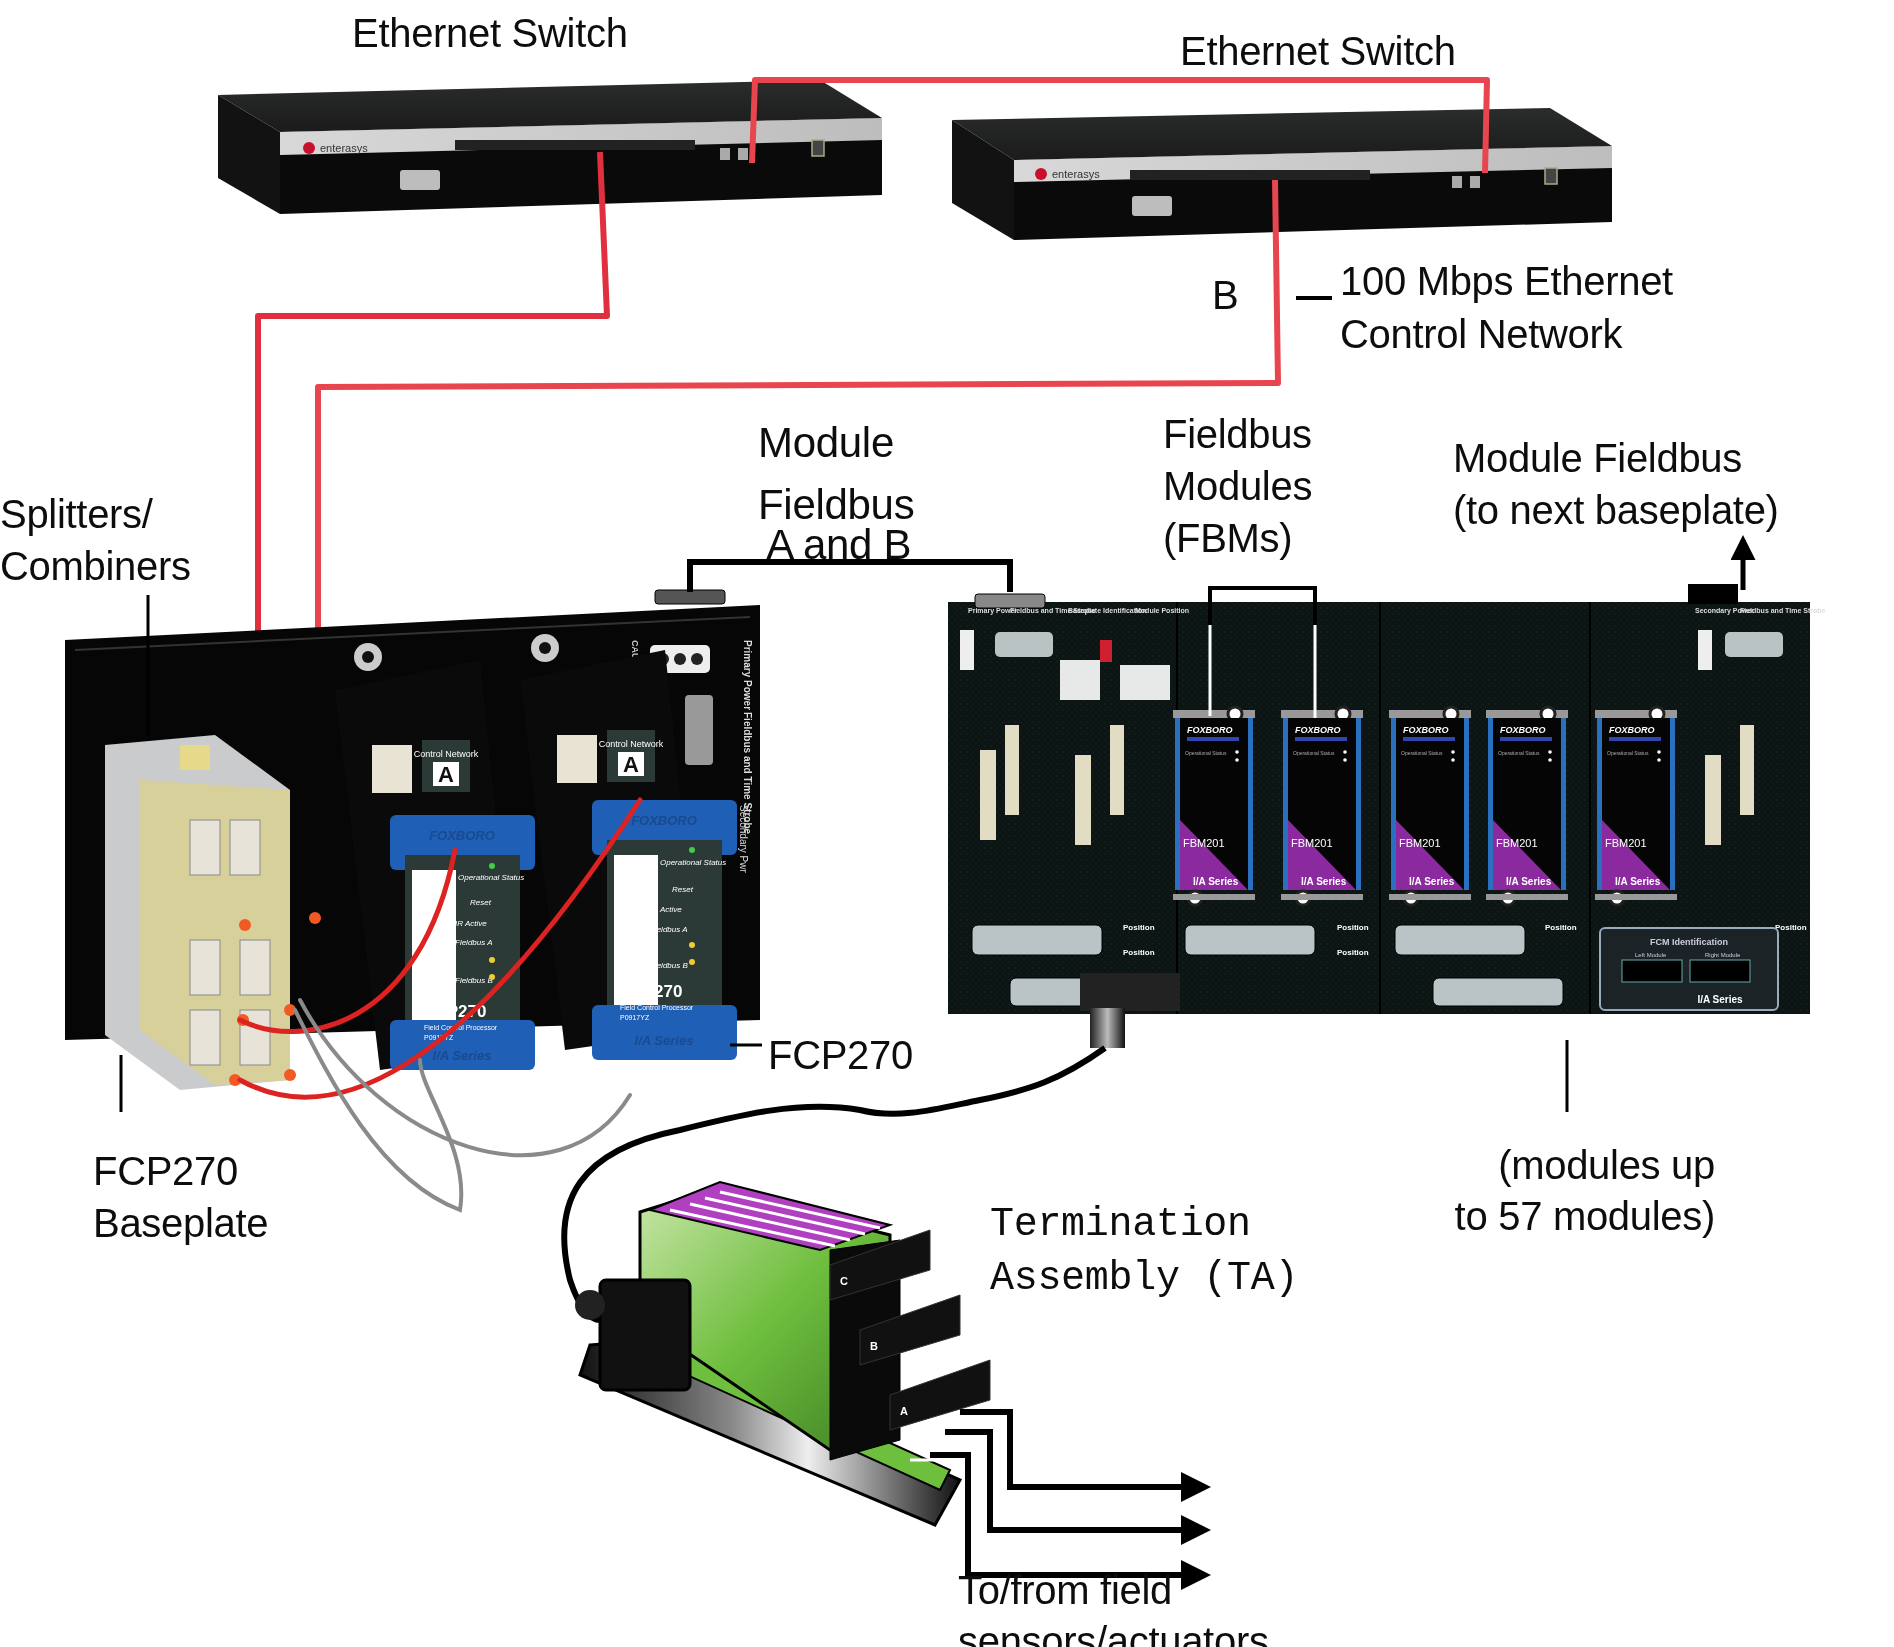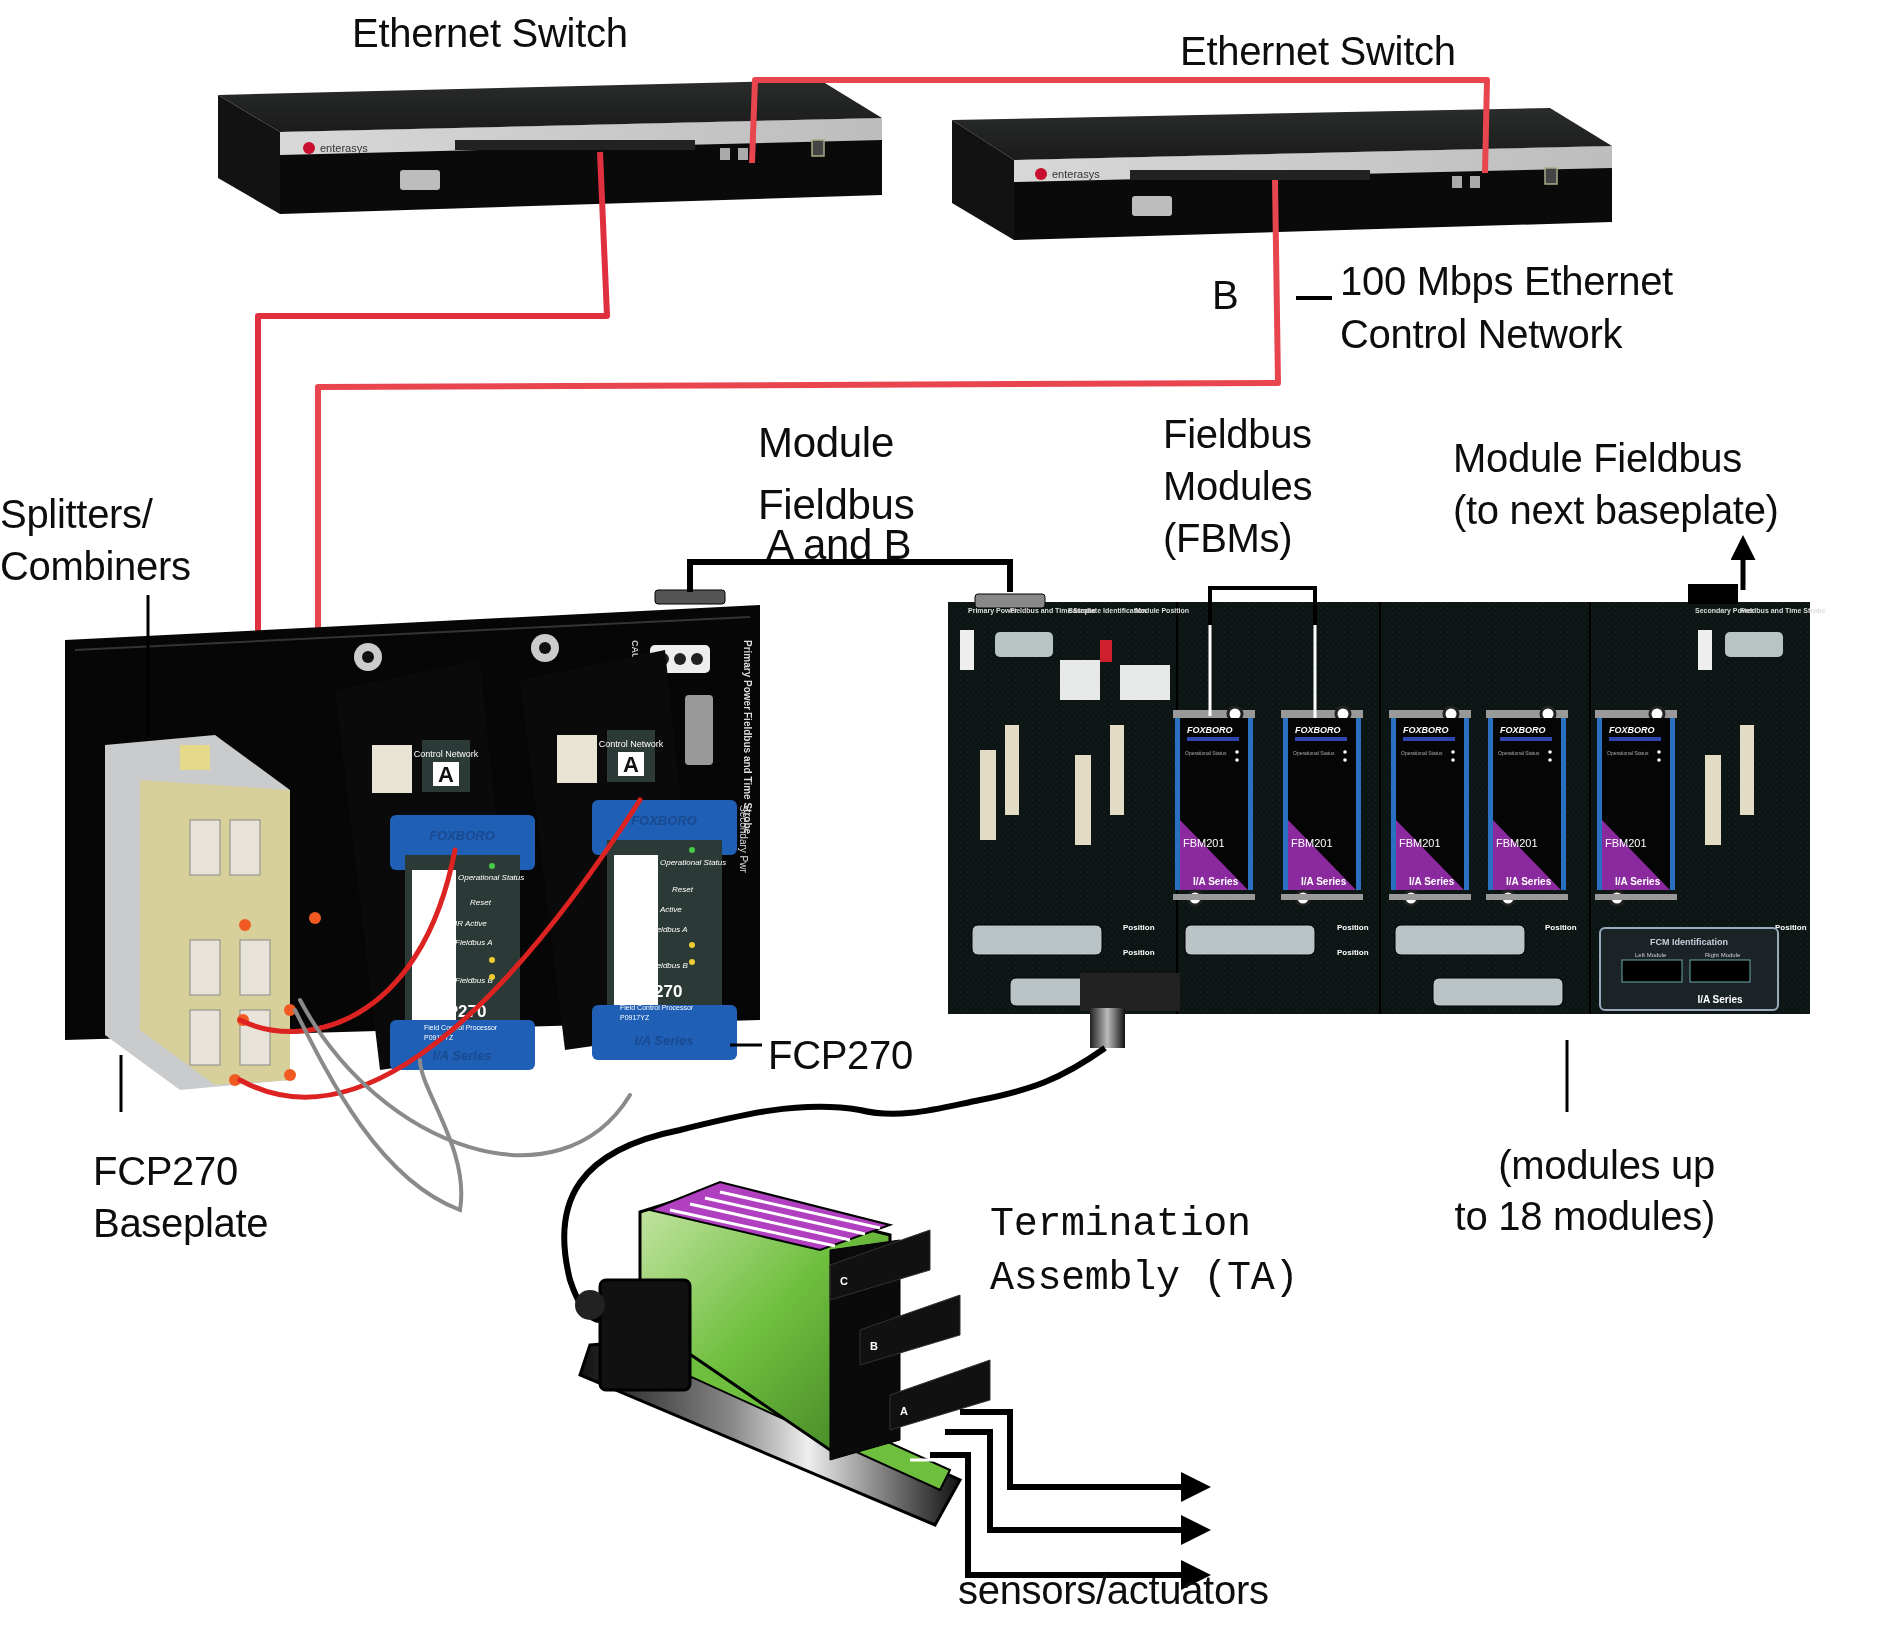--- a/index.html
+++ b/index.html
@@ -428,18 +428,19 @@
   <span>Baseplate</span>
 </div>
 
 <div class="lbl" style="left:990px;top:1198px;line-height:54px;font-family:Liberation Mono, monospace;">
   <span>Termination</span>
   <span>Assembly (TA)</span>
 </div>
 
 <div class="lbl right" style="left:1420px;top:1140px;line-height:51px;width:295px;">
   <span>(modules up</span>
-  <span>to 18 modules)</span>
+  <span>to 57 modules)</span>
 </div>
 
 <div class="lbl" style="left:958px;top:1565px;line-height:51px;">
+  <span>To/from field</span>
   <span>sensors/actuators</span>
 </div>
 
 </body></html>

